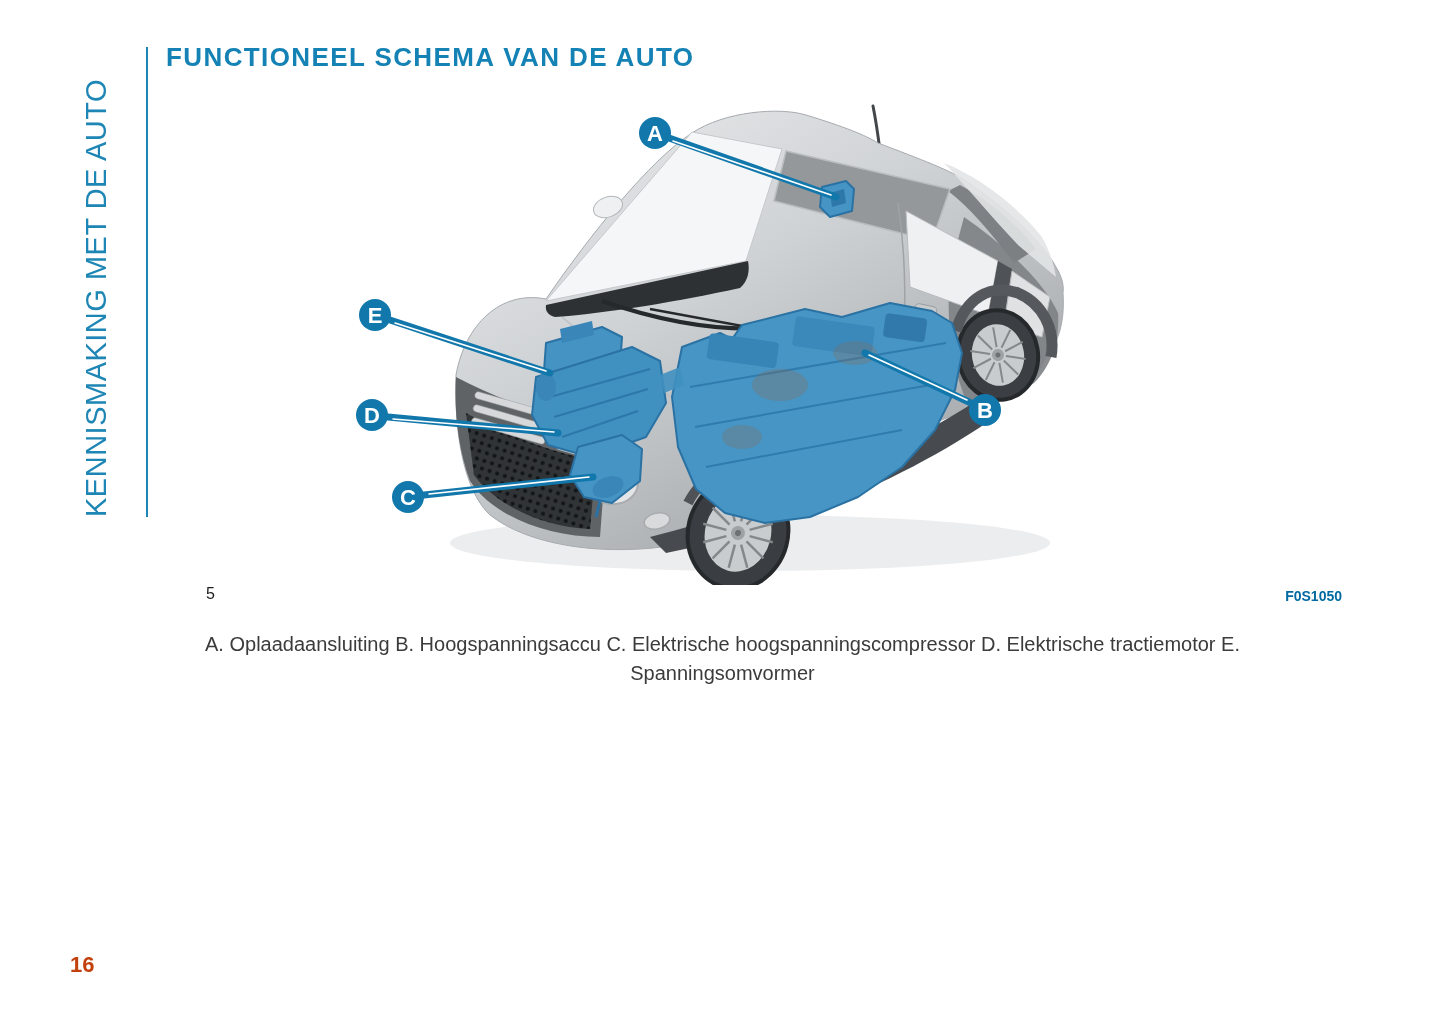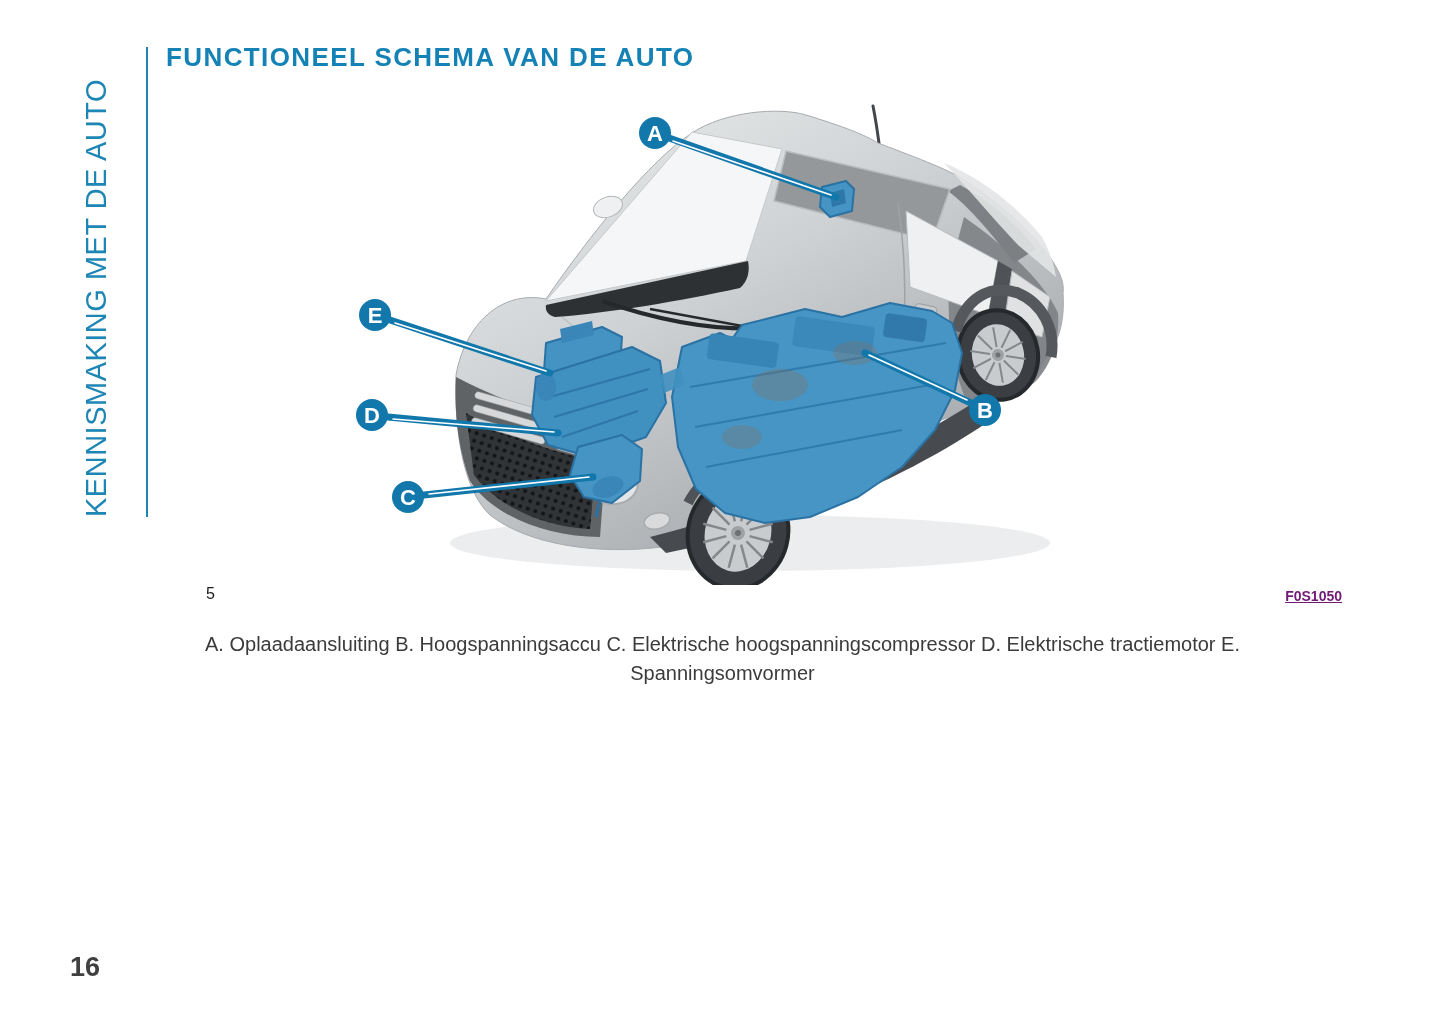--- a/index.html
+++ b/index.html
@@ -27,29 +27,29 @@
     font-size:26px;font-weight:bold;letter-spacing:1.4px;
     color:#1482b4;
   }
   .figure-wrap{position:absolute;left:350px;top:85px;width:760px;height:500px;}
   .figure-number{
     position:absolute;left:206px;top:585px;
     font-size:16px;color:#1c1c1c;
   }
   .figure-code{
     position:absolute;left:1250px;top:588px;width:92px;
-    text-align:right;font-size:14px;font-weight:bold;color:#701a75;text-decoration:underline;
+    text-align:right;font-size:14px;font-weight:bold;color:#0369a1;
   }
   .figure-caption{
     position:absolute;left:166px;top:630px;width:1113px;margin:0;
     font-size:20px;line-height:29px;color:#3b3b3b;font-weight:400;text-align:center;
   }
   .page-number{
     position:absolute;left:70px;top:952px;
-    font-size:27px;font-weight:bold;color:#404040;
+    font-size:22px;font-weight:bold;color:#c2410c;
   }
   svg text.callout-letter{
     font-family:"Liberation Sans",sans-serif;
     font-size:22px;font-weight:bold;fill:#ffffff;
     text-anchor:middle;
   }
 </style>
 </head>
 <body>
 

